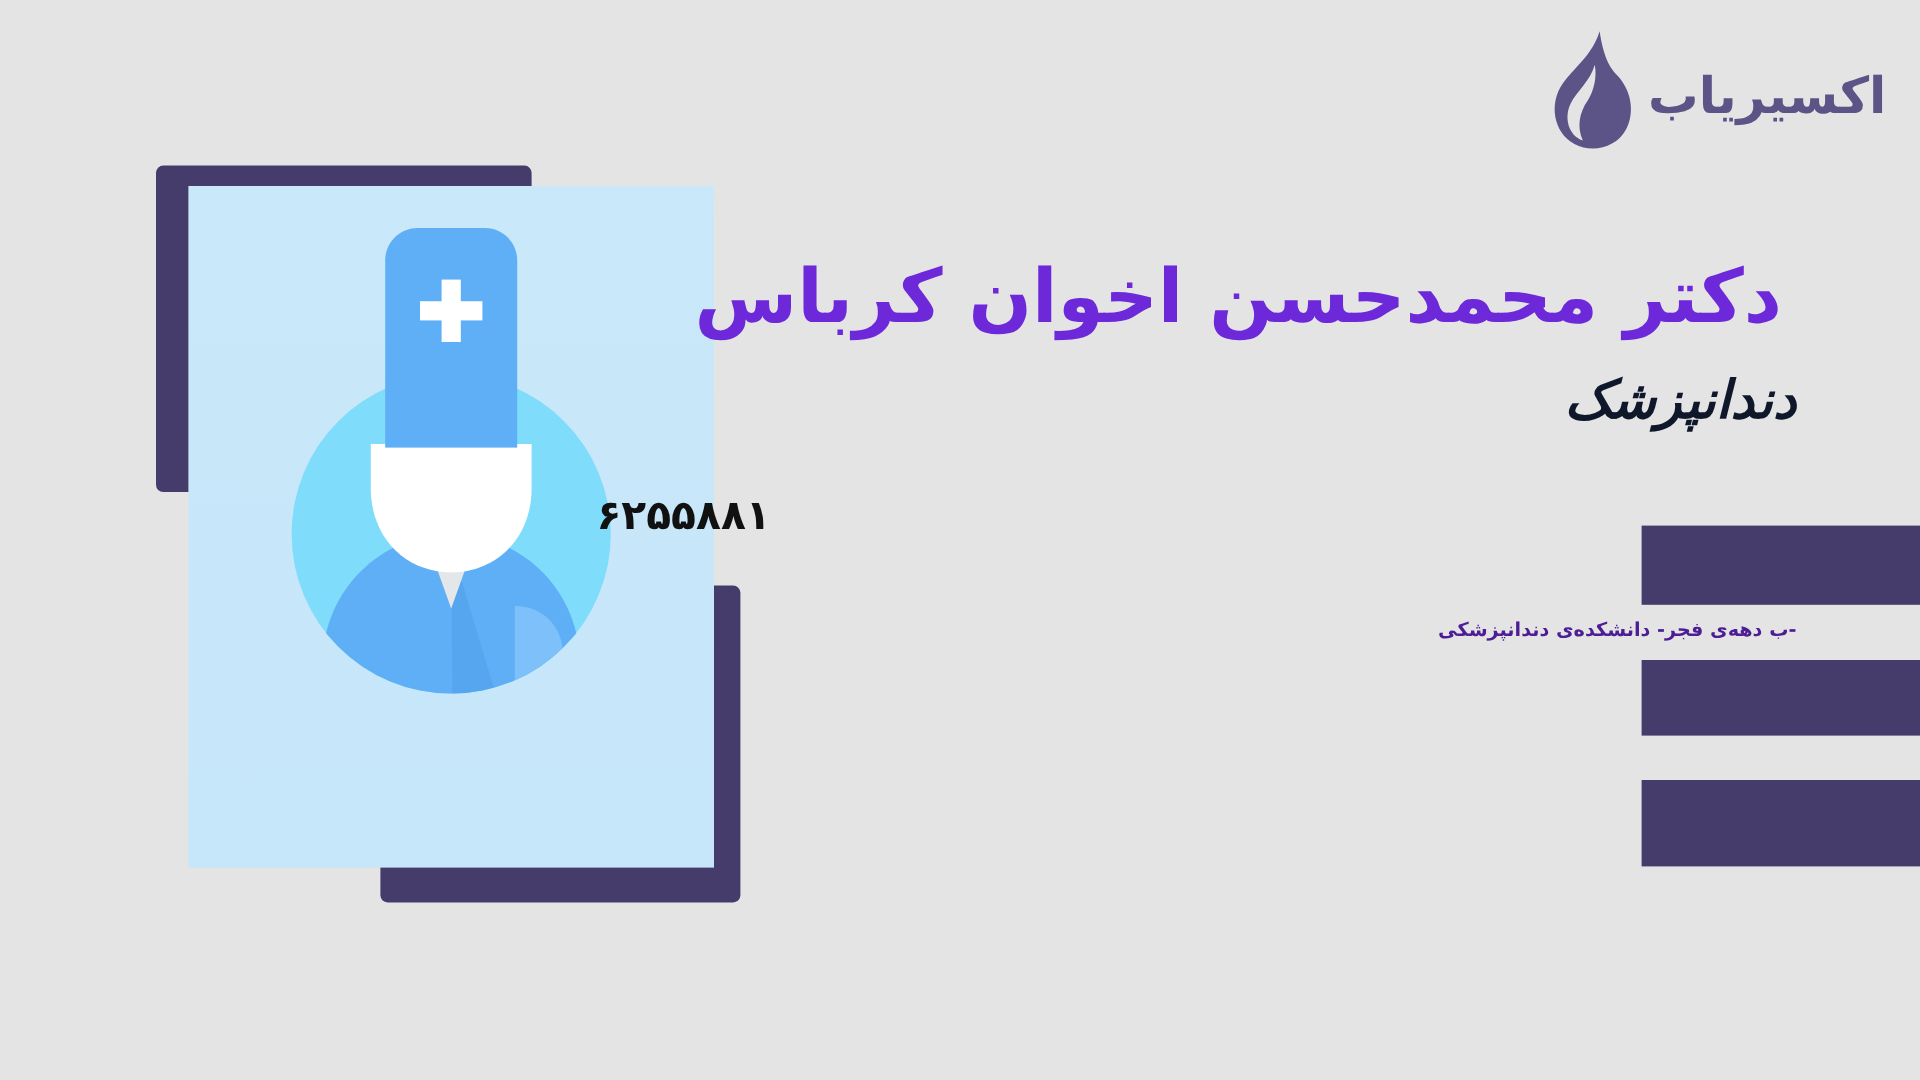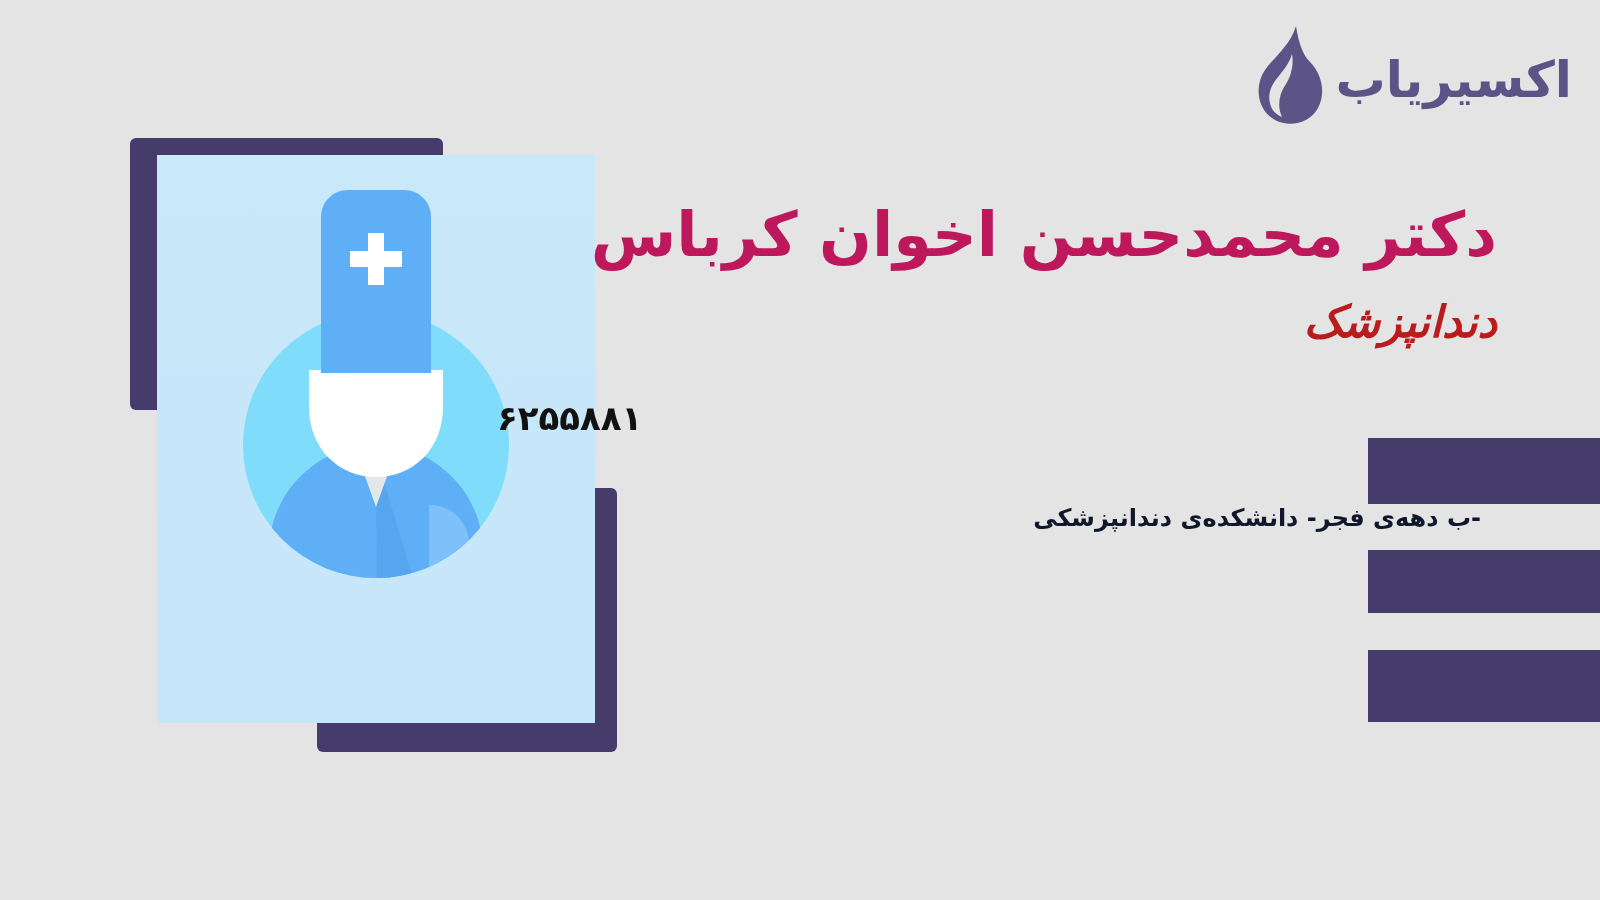--- a/index.html
+++ b/index.html
@@ -38,21 +38,21 @@
     position: absolute;
     top: 24px;
     right: 28px;
     display: flex;
     align-items: center;
     gap: 10px;
     direction: rtl;
   }
   #logo-wordmark {
     font-family: "DejaVu Sans", "Liberation Sans", sans-serif;
-    font-size: 50px;
+    font-size: 42px;
     font-weight: 700;
     color: #5c5386;
     letter-spacing: 1px;
     line-height: 1;
     white-space: nowrap;
     transform: translateY(2px);
   }
   #logo-flame { flex: 0 0 auto; }
 
   
@@ -88,58 +88,58 @@
     top: 196px;
     width: 1000px;
     text-align: right;
     direction: rtl;
   }
 
   #doctor-name {
     font-family: "DejaVu Sans", "Liberation Sans", sans-serif;
     font-size: 62px;
     font-weight: 700;
-    color: #be185d;
+    color: #6d28d9;
     line-height: 1.25;
     white-space: nowrap;
-    margin: 0;
+    margin: 12px;
     
     margin-left: -200px;
     overflow: visible;
   }
 
   #doctor-specialty {
     font-family: "DejaVu Serif", "Liberation Serif", serif;
     font-style: italic;
     font-size: 44px;
     font-weight: 600;
-    color: #b91c1c;
+    color: #0f172a;
     margin: 22px 0 0 0;
     line-height: 1.2;
     white-space: nowrap;
   }
 
   #doctor-phone {
     font-family: "DejaVu Sans", "Liberation Sans", sans-serif;
     font-size: 34px;
     font-weight: 700;
     color: #111111;
     margin: 50px 0 0 0;
     line-height: 1.2;
     white-space: nowrap;
     direction: ltr;
     text-align: left;
   }
 
   #doctor-address {
     font-family: "DejaVu Sans", "Liberation Sans", sans-serif;
-    font-size: 24px;
-    font-weight: 700;
-    color: #0f172a;
-    margin: 64px 16px 0 0;
+    font-size: 16px;
+    font-weight: 700;
+    color: #4c1d95;
+    margin: 64px 0 0 0;
     line-height: 1.3;
     white-space: nowrap;
   }
 </style>
 </head>
 <body>
 
 <div id="card">
 
   <div class="edge-bar" id="edge-bar-1"></div>

